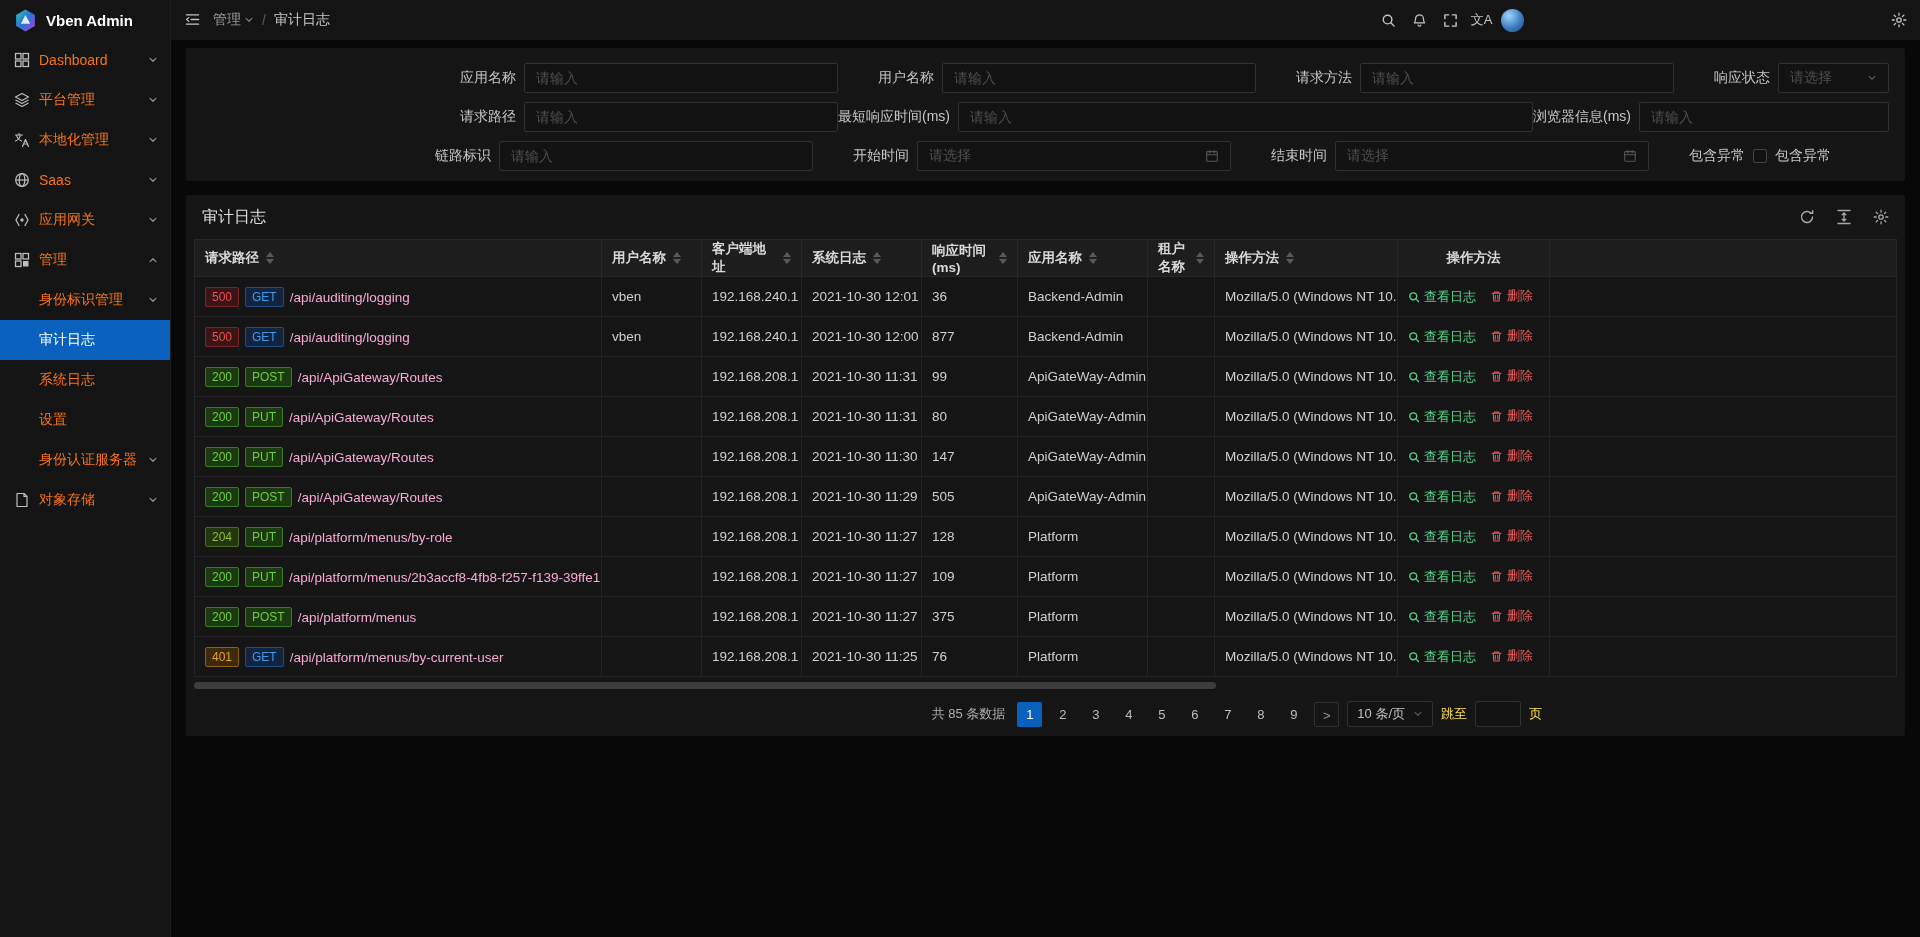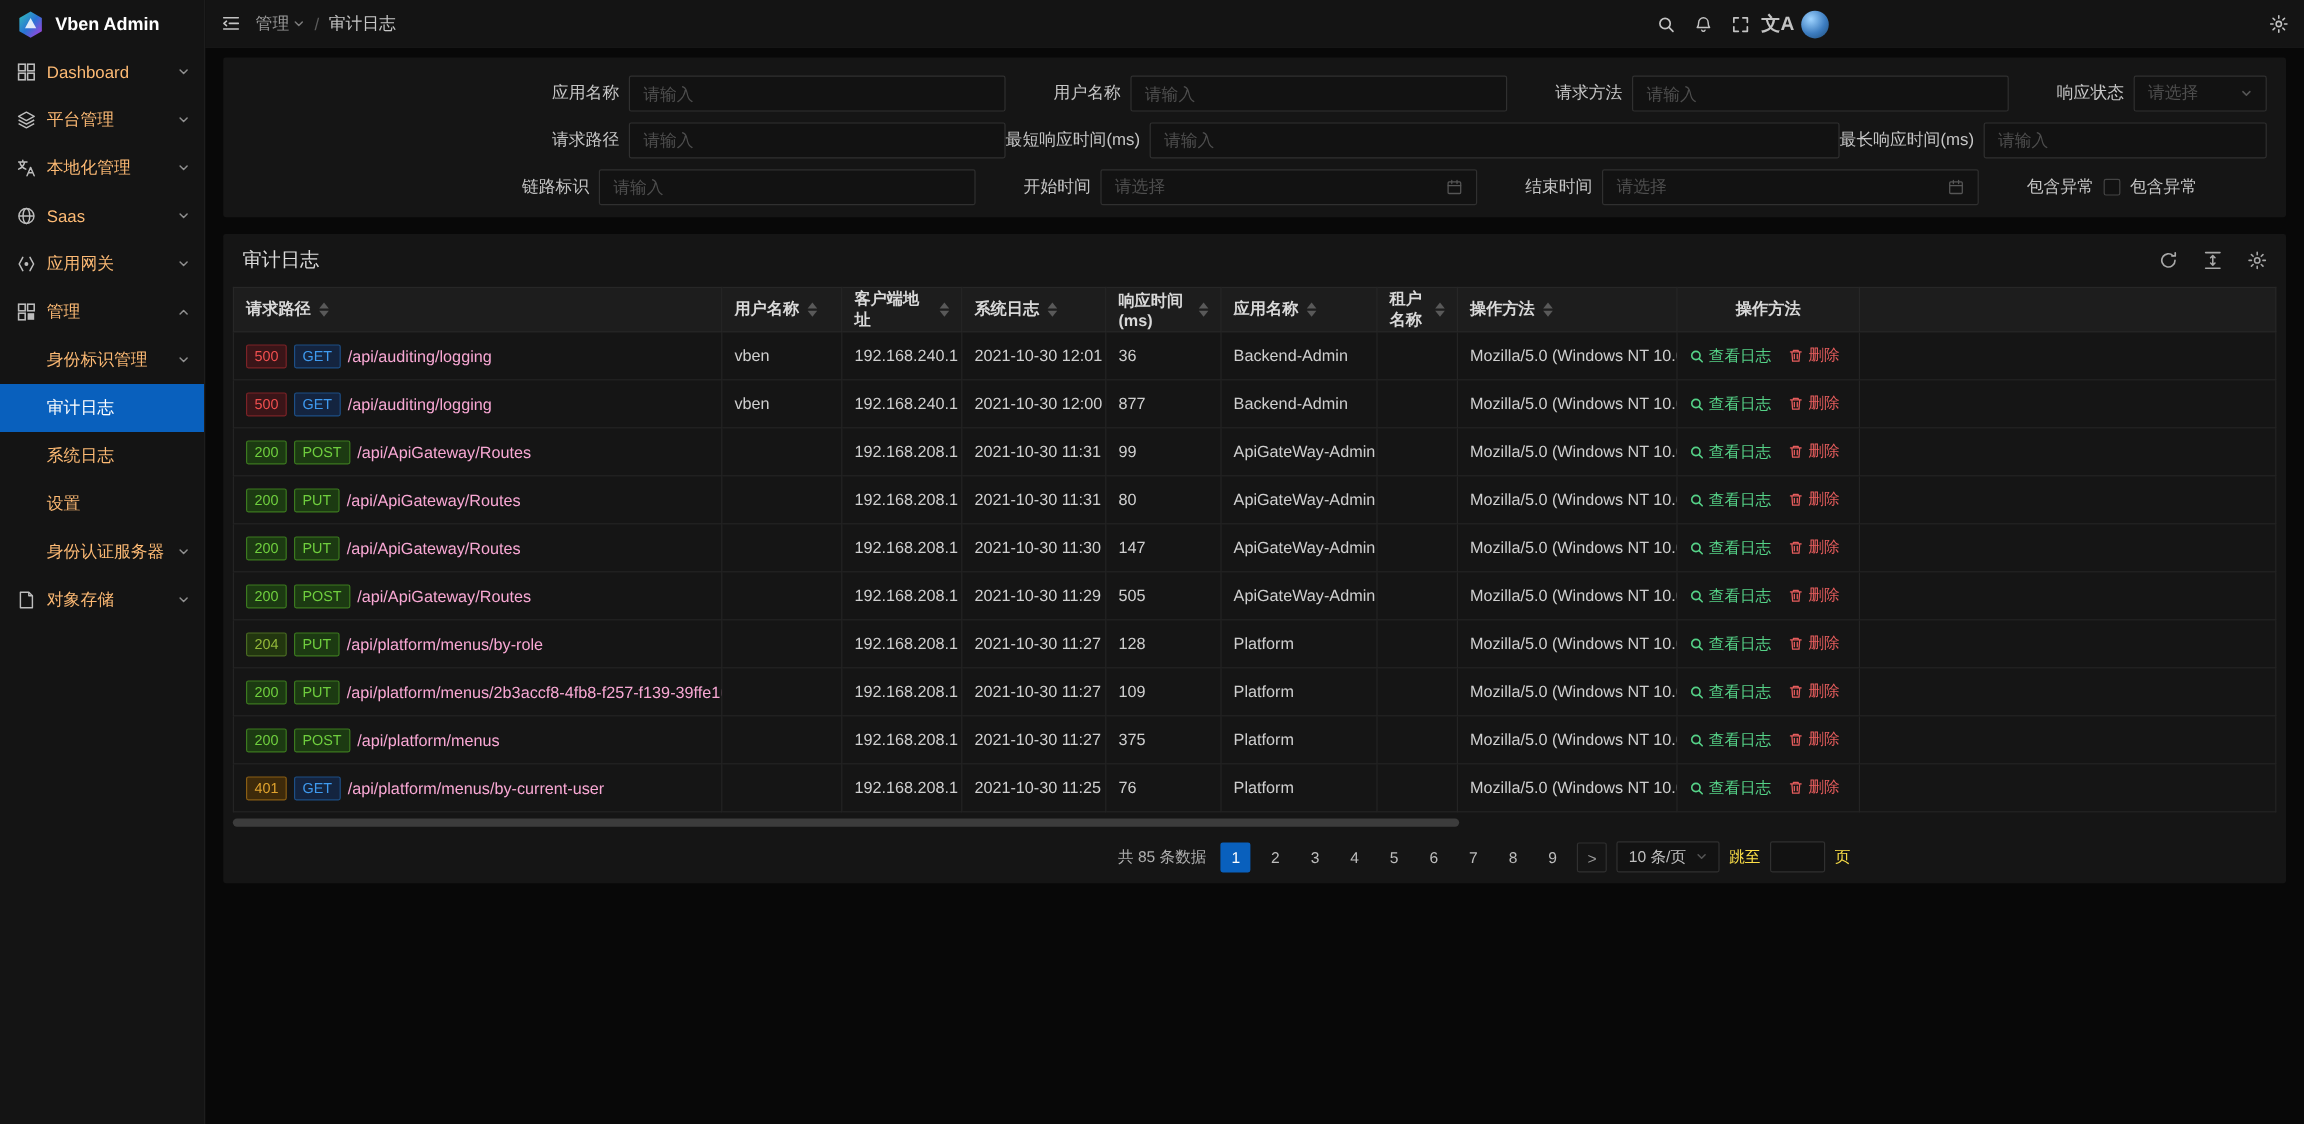--- a/index.html
+++ b/index.html
@@ -4,38 +4,38 @@
 <style>
   *{box-sizing:border-box;margin:0;padding:0}
   html,body{width:1920px;height:937px;overflow:hidden;background:#080808;
     font-family:"Liberation Sans","DejaVu Sans",sans-serif;font-size:14px;color:#c9c9c9}
   #app{display:flex;width:100%;height:100%}
   
   .sidebar{width:171px;min-width:171px;background:#141414;display:flex;flex-direction:column;border-right:1px solid #1d1d1d}
   .logo{height:40px;display:flex;align-items:center;gap:8px;padding-left:13px;cursor:pointer}
   .logo-title{color:#fff;font-weight:bold;font-size:15px;white-space:nowrap}
   .menu{flex:1;overflow:hidden}
-  .menu-item{height:40px;display:flex;align-items:center;padding:0 12px 0 14px;color:#fdba74;cursor:pointer;white-space:nowrap}
+  .menu-item{height:40px;display:flex;align-items:center;padding:0 12px 0 14px;color:#f97316;cursor:pointer;white-space:nowrap}
   .menu-item .mi-icon{width:17px;height:17px;margin-right:8px;display:flex;align-items:center;color:#bdbdbd}
   .menu-item.lvl2{padding-left:39px}
   .menu-item.active{background:#0960bd;color:#fff}
   .mi-chev{margin-left:auto;display:flex;color:#8f8f8f}
   .mi-chev.up{transform:rotate(180deg)}
   
   .main{flex:1;display:flex;flex-direction:column;min-width:0}
   .topbar{height:40px;background:#141414;display:flex;align-items:center;position:relative;border-bottom:1px solid #161616}
   .fold{width:42px;height:40px;display:flex;align-items:center;justify-content:center;color:#c3c3c3;cursor:pointer}
   .breadcrumb{display:flex;align-items:center;gap:8px;color:#8f8f8f}
   .crumb-parent{display:flex;align-items:center;gap:3px;cursor:pointer;color:#9a9a9a}
   .crumb-caret{display:flex;color:#7a7a7a}
   .crumb-sep{color:#5c5c5c}
   .crumb-current{color:#c6c6c6}
   .hdr-cluster{position:absolute;right:392px;top:0;height:40px;display:flex;align-items:center}
   .hdr-btn{width:31px;height:40px;display:flex;align-items:center;justify-content:center;color:#c3c3c3;cursor:pointer}
-  .hdr-btn.translate{font-size:16px;font-weight:bold;letter-spacing:0}
+  .hdr-btn.translate{font-size:13px;font-weight:normal;letter-spacing:0}
   .avatar{width:23px;height:23px;border-radius:50%;
     background:radial-gradient(circle at 35% 30%,#9fd4ff,#3d7dc0 55%,#1d4a78)}
   .hdr-gear{position:absolute;right:6px;top:0}
   
   .content{flex:1;padding:8px 15px 0;overflow:hidden}
   .card{background:#151515;border-radius:2px}
   .form-card{padding:15px 16px 10px;margin-bottom:14px}
   .form-row{display:flex;justify-content:flex-end;margin-bottom:9px}
   .form-row:last-child{margin-bottom:0}
   .field{display:flex;align-items:center}
@@ -337,21 +337,21 @@
             <div class="form-row">
               <div class="field w-n">
                 <label class="field-label">请求路径</label>
                 <input class="ctl" placeholder="请输入" style="">
               </div>
               <div class="field w-xl">
                 <label class="field-label">最短响应时间(ms)</label>
                 <input class="ctl" placeholder="请输入" style="">
               </div>
               <div class="field w-m">
-                <label class="field-label">最长响应时间(ms)</label>
+                <label class="field-label">浏览器信息(ms)</label>
                 <input class="ctl" placeholder="请输入" style="">
               </div>
             </div>
             <div class="form-row">
               <div class="field w-n">
                 <label class="field-label">链路标识</label>
                 <input class="ctl" placeholder="请输入" style="">
               </div>
               <div class="field w-n">
                 <label class="field-label">开始时间</label>

